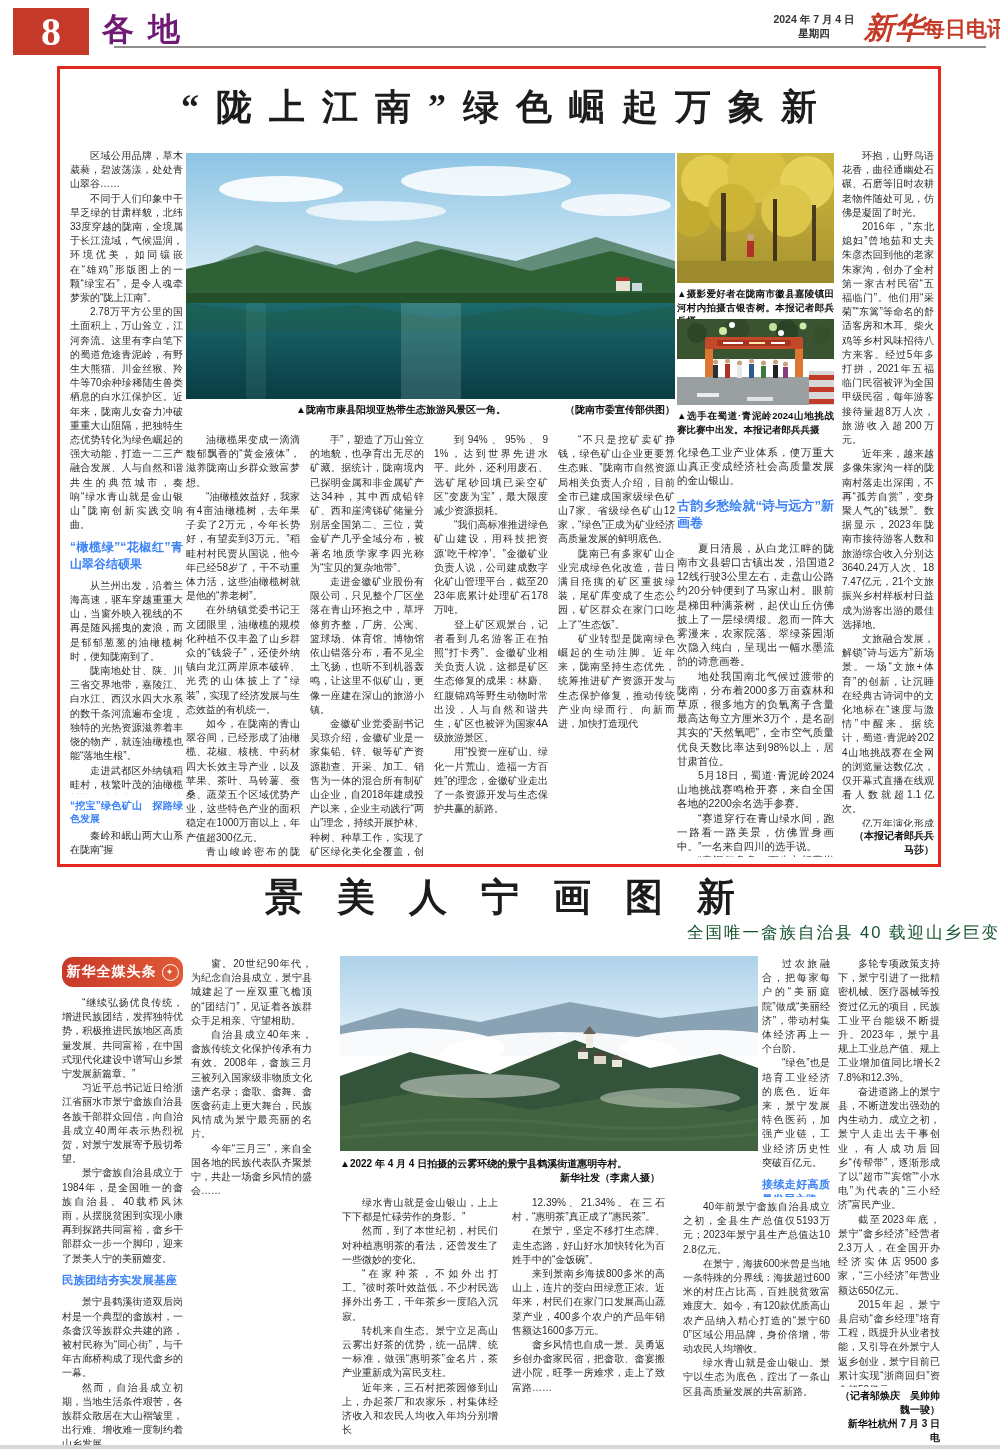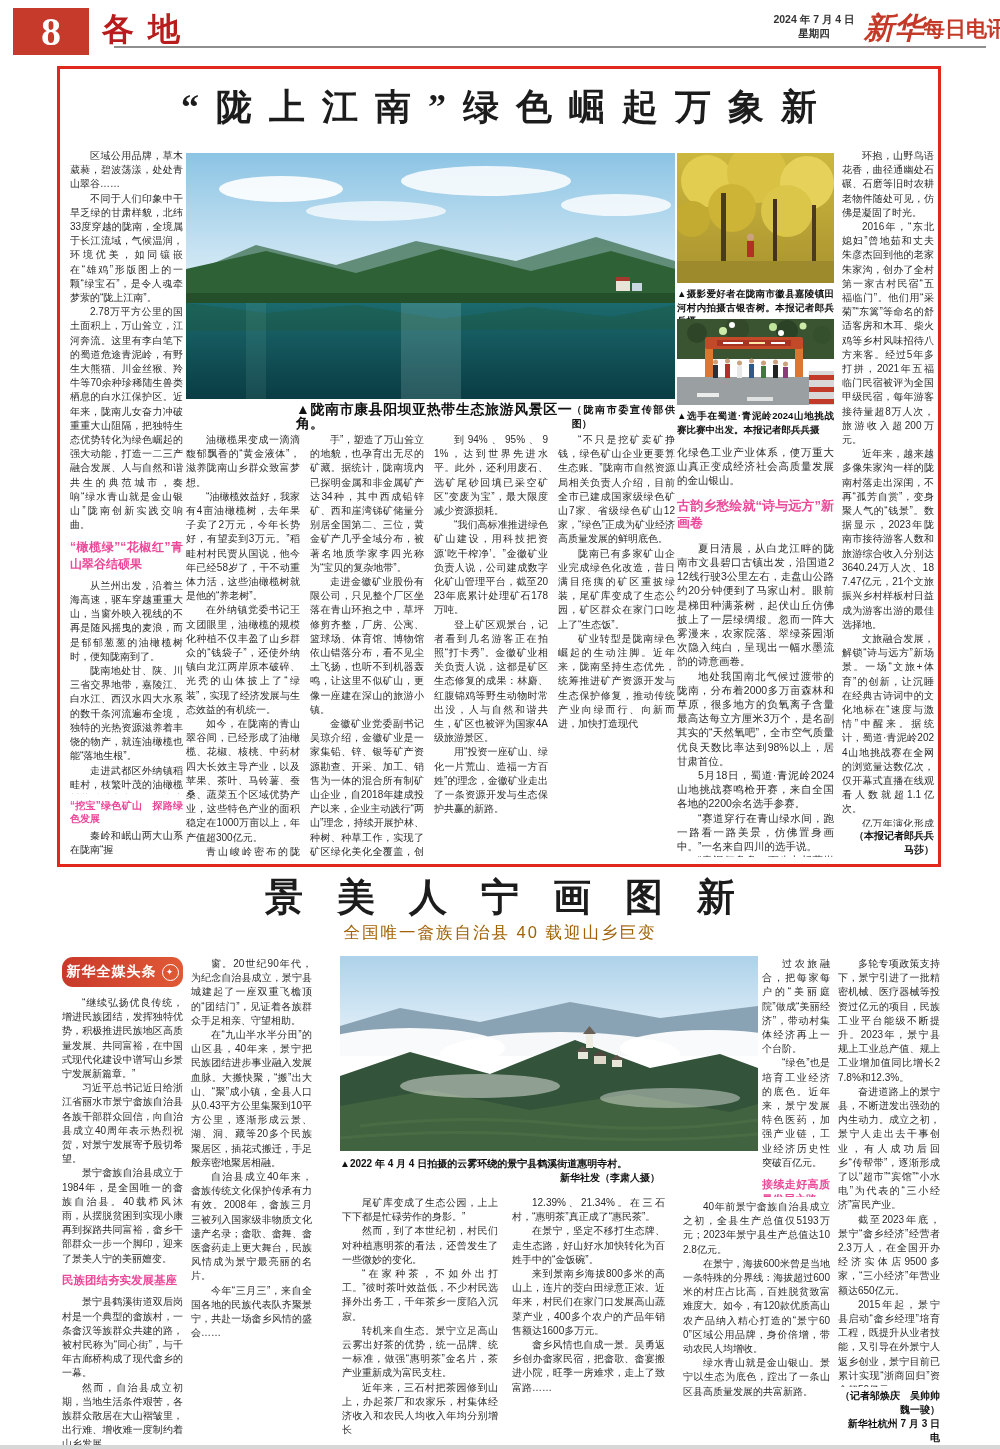--- a/index.html
+++ b/index.html
@@ -2,46 +2,46 @@
 <html><head>
 <meta charset="utf-8">
 <style>
   html,body{margin:0;padding:0}
   body{width:1000px;height:1449px;position:relative;background:#fff;
        font-family:"Liberation Sans","DejaVu Sans",sans-serif;color:#222;overflow:hidden}
   .abs{position:absolute}
   .serif{font-family:"Liberation Serif","DejaVu Serif",serif}
   .bt{font-size:10px;line-height:14.2px;text-align:justify;color:#2b2b2b;overflow:hidden}
   .bt p{margin:0;text-indent:2em;word-break:break-all}
-  .sh{font-weight:bold;color:#ec4899;margin:7px 0;line-height:1.35}
+  .sh{font-weight:bold;color:#3b82f6;margin:7px 0;line-height:1.35}
   .cap{font-weight:bold;color:#111;font-size:9.5px;line-height:13.5px;text-align:justify;word-break:break-all}
   .col{position:absolute;overflow:hidden}
   .colfoot{position:absolute;left:0;right:0;bottom:0;background:#fff;padding-top:2px}
   .byline{font-weight:bold;text-align:right;font-size:10px;line-height:14px;color:#111}
   
   .pagenum{position:absolute;left:13px;top:8px;width:76px;height:47px;background:#c63a2b;
            color:#fff;font-size:40px;font-weight:bold;text-align:center;line-height:47px}
   .secname{position:absolute;left:102px;top:8px;font-size:32px;font-weight:bold;
-           letter-spacing:14px;color:#b91c1c}
+           letter-spacing:14px;color:#701a75}
   .hline{position:absolute;left:114px;top:46px;width:872px;border-bottom:2px solid #8f8f8f}
   .dateblk{position:absolute;left:768px;top:12px;width:92px;text-align:center;
            font-size:10.5px;font-weight:bold;color:#333;line-height:14px}
   .masthead{position:absolute;left:864px;top:8px;color:#c43a28;white-space:nowrap}
   .masthead .scr{font-family:"Liberation Serif","DejaVu Serif",serif;font-style:italic;
                  font-weight:bold;font-size:30px;vertical-align:-2px}
   .masthead .rst{font-weight:bold;font-size:21px;letter-spacing:0px}
   
   .a1box{position:absolute;left:57px;top:66px;width:878px;height:795px;border:3px solid #e2281c;background:#fff}
   .h1{position:absolute;left:0;right:0;top:14px;text-align:center;font-weight:bold;
       font-size:36px;letter-spacing:17px;text-indent:17px;color:#1c1c1c}
   
   .h2{position:absolute;left:0;right:0;top:872px;text-align:center;font-weight:bold;
       font-size:38px;letter-spacing:34px;text-indent:34px;color:#1c1c1c}
-  .sub2{position:absolute;left:0;right:0;top:922px;text-align:center;font-size:16.5px;
-        letter-spacing:2px;color:#a16207}
+  .sub2{position:absolute;left:0;right:0;top:922px;text-align:right;font-size:16.5px;
+        letter-spacing:2px;color:#14532d}
   .badge{position:absolute;left:62px;top:957px;width:121px;height:30px;
          background:linear-gradient(90deg,#c9392b,#e05a36);color:#fff;border-radius:11px;
          display:flex;align-items:center;justify-content:center;gap:5px;
          font-weight:bold;font-size:14px;letter-spacing:1px}
   .badge .star{width:15px;height:15px;border:1px solid #fff;border-radius:50%;
                font-size:9px;line-height:14px;text-align:center;font-weight:normal}
   .shc{font-size:11.5px}
   .botedge{position:absolute;left:0;top:1445px;width:1000px;height:4px;background:#d7d7d7}
   svg{display:block}
 </style>
@@ -103,21 +103,21 @@
       <rect x="430" y="128" width="14" height="10" fill="#e8e4d8"></rect>
       <rect x="446" y="130" width="10" height="8" fill="#c8d8e0"></rect>
       <rect x="430" y="124" width="14" height="4" fill="#a5372c"></rect>
       <rect y="150" width="489" height="96" fill="url(#lake1)"></rect>
       <polygon points="0,150 80,160 170,152 255,166 345,154 425,164 489,152 489,176 0,178" fill="#1d5a43" opacity="0.5"></polygon>
       <rect x="215" y="150" width="60" height="96" fill="#bfe6e0" opacity="0.18"></rect>
       <rect x="60" y="150" width="20" height="96" fill="#9fd4c9" opacity="0.1"></rect>
     </svg>
   </div>
   <div class="abs" style="left:126px;top:334px;width:489px;display:flex;justify-content:space-between;padding-left:110px;box-sizing:border-box">
-    <span class="cap" style="font-size:14px">▲陇南市康县阳坝亚热带生态旅游风景区一角。</span>
+    <span class="cap" style="font-size:10px">▲陇南市康县阳坝亚热带生态旅游风景区一角。</span>
     <span class="cap" style="font-size:10px">（陇南市委宣传部供图）</span>
   </div>
 
   <div class="col bt" style="left:126px;top:364px;width:114px;height:424px">
     <div>
         <p>油橄榄果变成一滴滴馥郁飘香的“黄金液体”，滋养陇南山乡群众致富梦想。</p>
         <p>“油橄榄效益好，我家有4亩油橄榄树，去年果子卖了2万元，今年长势好，有望卖到3万元。”稻畦村村民贾从国说，他今年已经58岁了，干不动重体力活，这些油橄榄树就是他的“养老树”。</p>
         <p>在外纳镇党委书记王文团眼里，油橄榄的规模化种植不仅丰盈了山乡群众的“钱袋子”，还使外纳镇白龙江两岸原本破碎、光秃的山体披上了“绿装”，实现了经济发展与生态效益的有机统一。</p>
         <p>如今，在陇南的青山翠谷间，已经形成了油橄榄、花椒、核桃、中药材四大长效主导产业，以及苹果、茶叶、马铃薯、蚕桑、蔬菜五个区域优势产业，这些特色产业的面积稳定在1000万亩以上，年产值超300亿元。</p>
         <p>青山峻岭密布的陇南，还蕴藏着丰富的矿产资源。</p>
@@ -261,21 +261,20 @@
   <div>
       <p>景宁县鹤溪街道双后岗村是一个典型的畲族村，一条畲汉等族群众共建的路，被村民称为“同心街”，与千年古廊桥构成了现代畲乡的一幕。</p>
       <p>然而，自治县成立初期，当地生活条件艰苦，各族群众散居在大山褶皱里，出行难、增收难一度制约着山乡发展。</p>
     </div>
 
 </div>
 
 <div class="col bt" style="left:191px;top:957px;width:121px;height:488px">
   <div>
       <p>窗。20世纪90年代，为纪念自治县成立，景宁县城建起了一座双重飞檐顶的“团结门”，见证着各族群众手足相亲、守望相助。</p>
-      <p>在“九山半水半分田”的山区县，40年来，景宁把民族团结进步事业融入发展血脉。大搬快聚，“搬”出大山、“聚”成小镇，全县人口从0.43平方公里集聚到10平方公里，逐渐形成云景、湖、洞、藏等20多个民族聚居区，插花式搬迁，手足般亲密地聚居相融。</p>
       <p>自治县成立40年来，畲族传统文化保护传承有力有效。2008年，畲族三月三被列入国家级非物质文化遗产名录；畲歌、畲舞、畲医畲药走上更大舞台，民族风情成为景宁最亮丽的名片。</p>
       <p>今年“三月三”，来自全国各地的民族代表队齐聚景宁，共赴一场畲乡风情的盛会……</p>
     </div>
 </div>
 
 <div class="abs" style="left:340px;top:956px;width:418px;height:195px">
   <svg width="418" height="195" viewBox="0 0 418 195">
     <defs>
       <linearGradient id="sky2" x1="0" y1="0" x2="0" y2="1">
         <stop offset="0" stop-color="#aed2ea"></stop>
@@ -305,21 +304,21 @@
     <ellipse cx="330" cy="142" rx="70" ry="10" fill="#ffffff" opacity="0.4"></ellipse>
   </svg>
 </div>
 <div class="abs" style="left:340px;top:1157px;width:320px">
   <div class="cap" style="font-size:10px">▲2022 年 4 月 4 日拍摄的云雾环绕的景宁县鹤溪街道惠明寺村。</div>
   <div class="cap" style="font-size:10px;text-align:right">新华社发（李肃人摄）</div>
 </div>
 
 <div class="col bt" style="left:342px;top:1196px;width:156px;height:249px">
   <div>
-      <p>尾矿库变成了生态公园，上上下下都是忙碌劳作的身影。”</p>
+      <p>绿水青山就是金山银山，上上下下都是忙碌劳作的身影。”</p>
       <p>然而，到了本世纪初，村民们对种植惠明茶的看法，还曾发生了一些微妙的变化。</p>
       <p>“在家种茶，不如外出打工。”彼时茶叶效益低，不少村民选择外出务工，千年茶乡一度陷入沉寂。</p>
       <p>转机来自生态。景宁立足高山云雾出好茶的优势，统一品牌、统一标准，做强“惠明茶”金名片，茶产业重新成为富民支柱。</p>
       <p>近年来，三石村把茶园修到山上，办起茶厂和农家乐，村集体经济收入和农民人均收入年均分别增长</p>
     </div>
 </div>
 <div class="col bt" style="left:512px;top:1196px;width:153px;height:249px">
   <div>
       <p>12.39%、21.34%。在三石村，“惠明茶”真正成了“惠民茶”。</p>
       <p>在景宁，坚定不移打生态牌、走生态路，好山好水加快转化为百姓手中的“金饭碗”。</p>

